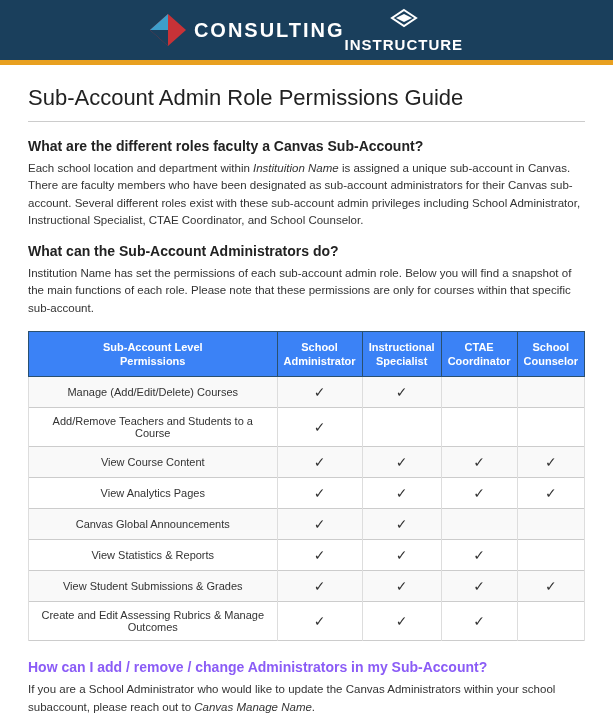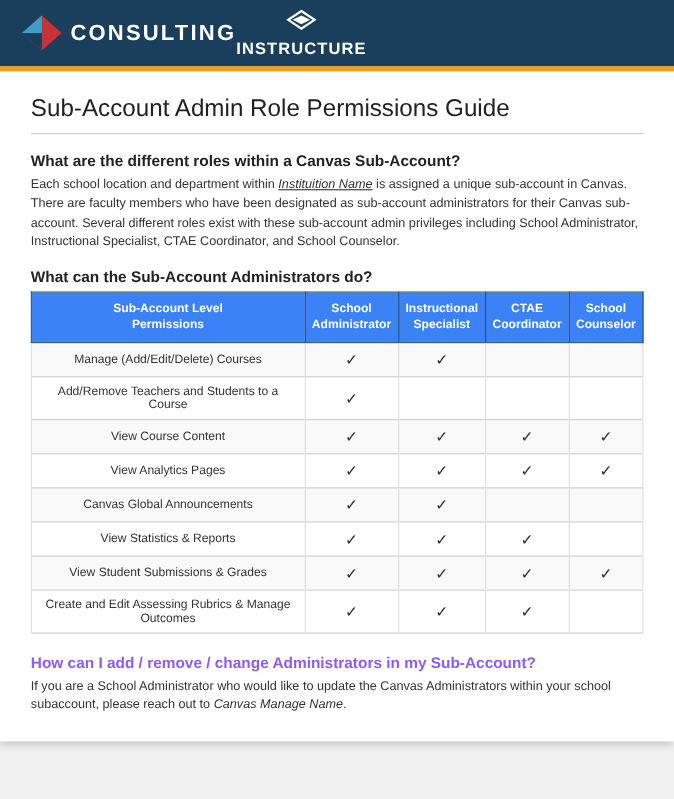--- a/index.html
+++ b/index.html
@@ -15,21 +15,21 @@
     .page {
       width: 613px;
       background: #fff;
       box-shadow: 0 2px 8px rgba(0,0,0,0.2);
     }
     
     .header {
       background: #1a3f5c;
       display: flex;
       align-items: center;
-      justify-content: flex-start;
+      justify-content: center;
       padding: 10px 20px;
       height: 60px;
     }
     .header-left {
       display: flex;
       align-items: center;
       gap: 8px;
     }
     .diamond-icon {
       width: 36px;
@@ -79,21 +79,20 @@
       margin-bottom: 6px;
     }
     .section-text {
       font-size: 11.5px;
       color: #333;
       line-height: 1.5;
       margin-bottom: 14px;
     }
     .section-text em {
       font-style: italic;
-      text-decoration: underline;
     }
     
     .perm-table {
       width: 100%;
       border-collapse: collapse;
       margin-bottom: 18px;
       font-size: 11px;
     }
     .perm-table thead tr {
       background: #3b82f6;
@@ -177,26 +176,27 @@
       </svg>
       <span class="instructure-name">INSTRUCTURE</span>
     </div>
   </div>
   <span class="accent-bar"></span>
 
   <div class="content">
     <h1 class="page-title">Sub-Account Admin Role Permissions Guide</h1>
     <hr class="divider">
 
-    <h2 class="section-heading">What are the different roles within a Canvas Sub-Account?</h2>
+    <h2 class="section-heading">What are the different roles faculty a Canvas Sub-Account?</h2>
     <p class="section-text">
       Each school location and department within <em>Instituition Name</em> is assigned a unique sub-account in Canvas. There are faculty members who have been designated as sub-account administrators for their Canvas sub-account.  Several different roles exist with these sub-account admin privileges including School Administrator, Instructional Specialist, CTAE Coordinator, and School Counselor.
     </p>
 
     <h2 class="section-heading">What can the Sub-Account Administrators do?</h2>
+    <p class="section-text">Institution Name has set the permissions of each sub-account admin role.  Below you will find a snapshot of the main functions of each role. Please note that these permissions are only for courses within that specific sub-account.</p>
 
     <table class="perm-table">
       <thead>
         <tr>
           <th>Sub-Account Level<br>Permissions</th>
           <th>School<br>Administrator</th>
           <th>Instructional<br>Specialist</th>
           <th>CTAE<br>Coordinator</th>
           <th>School<br>Counselor</th>
         </tr>

